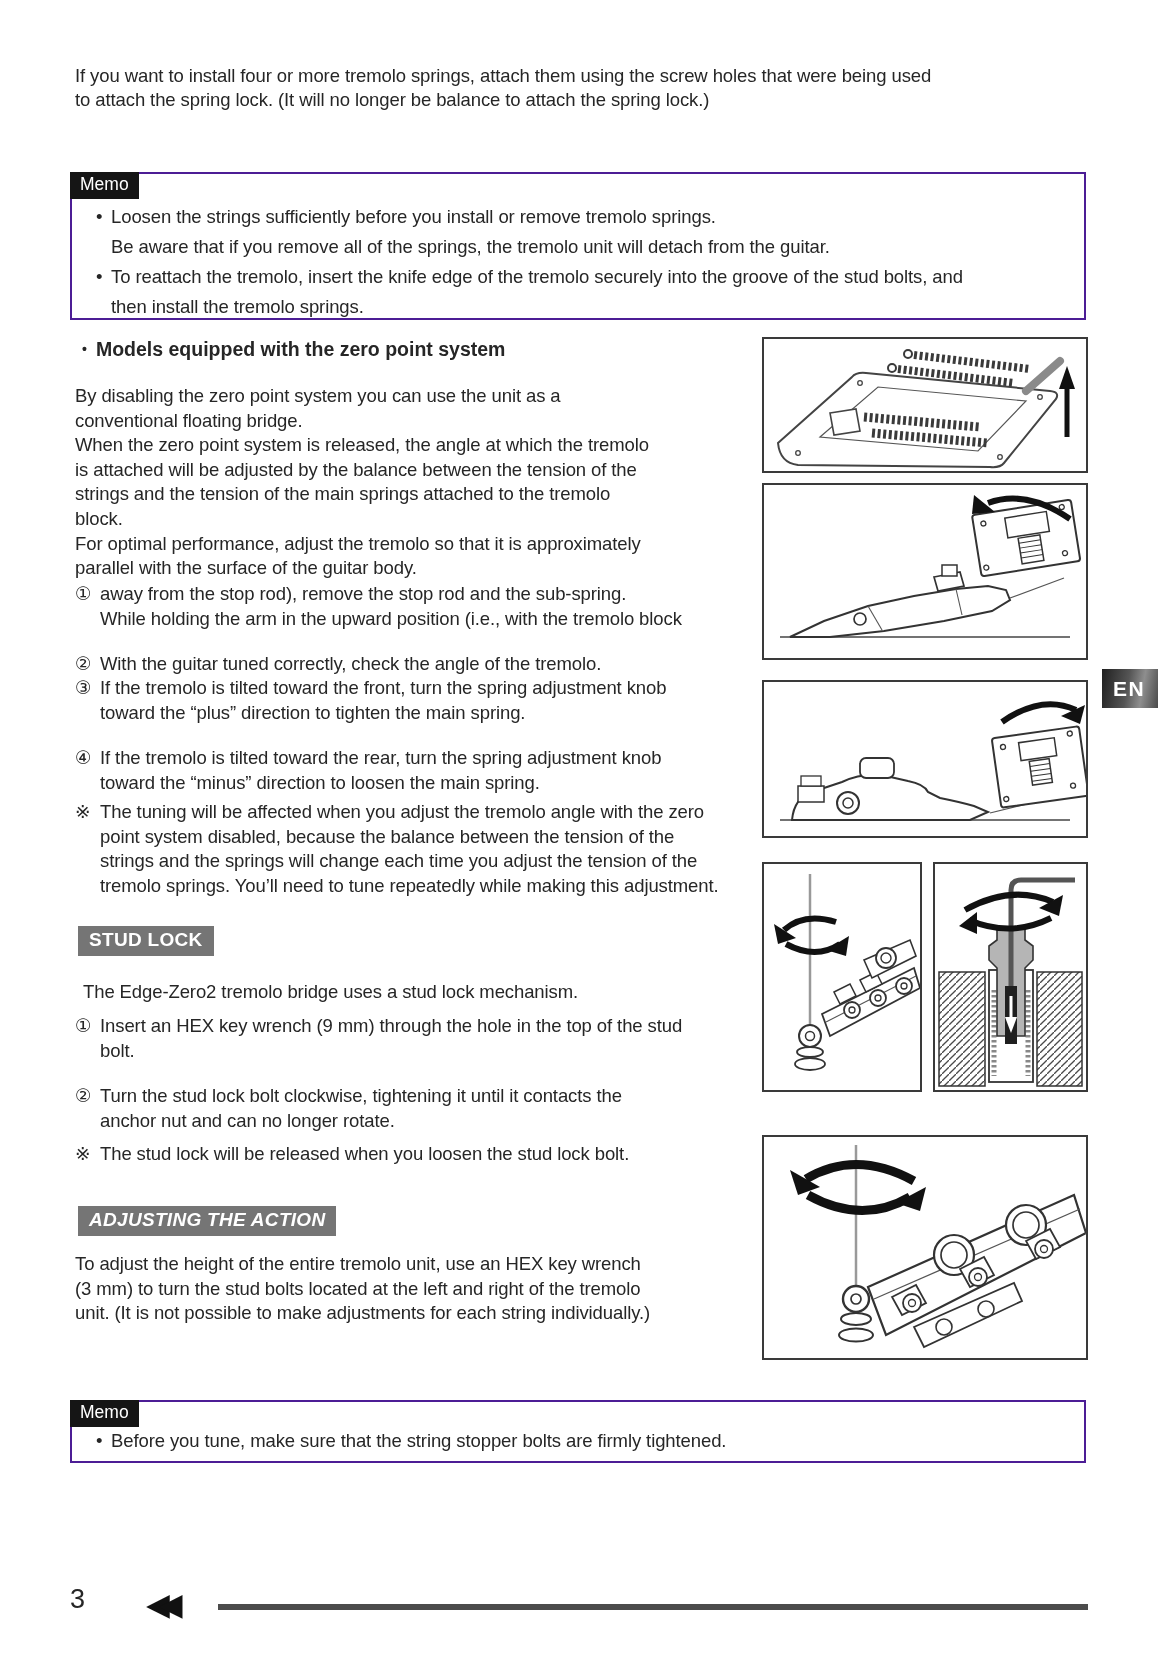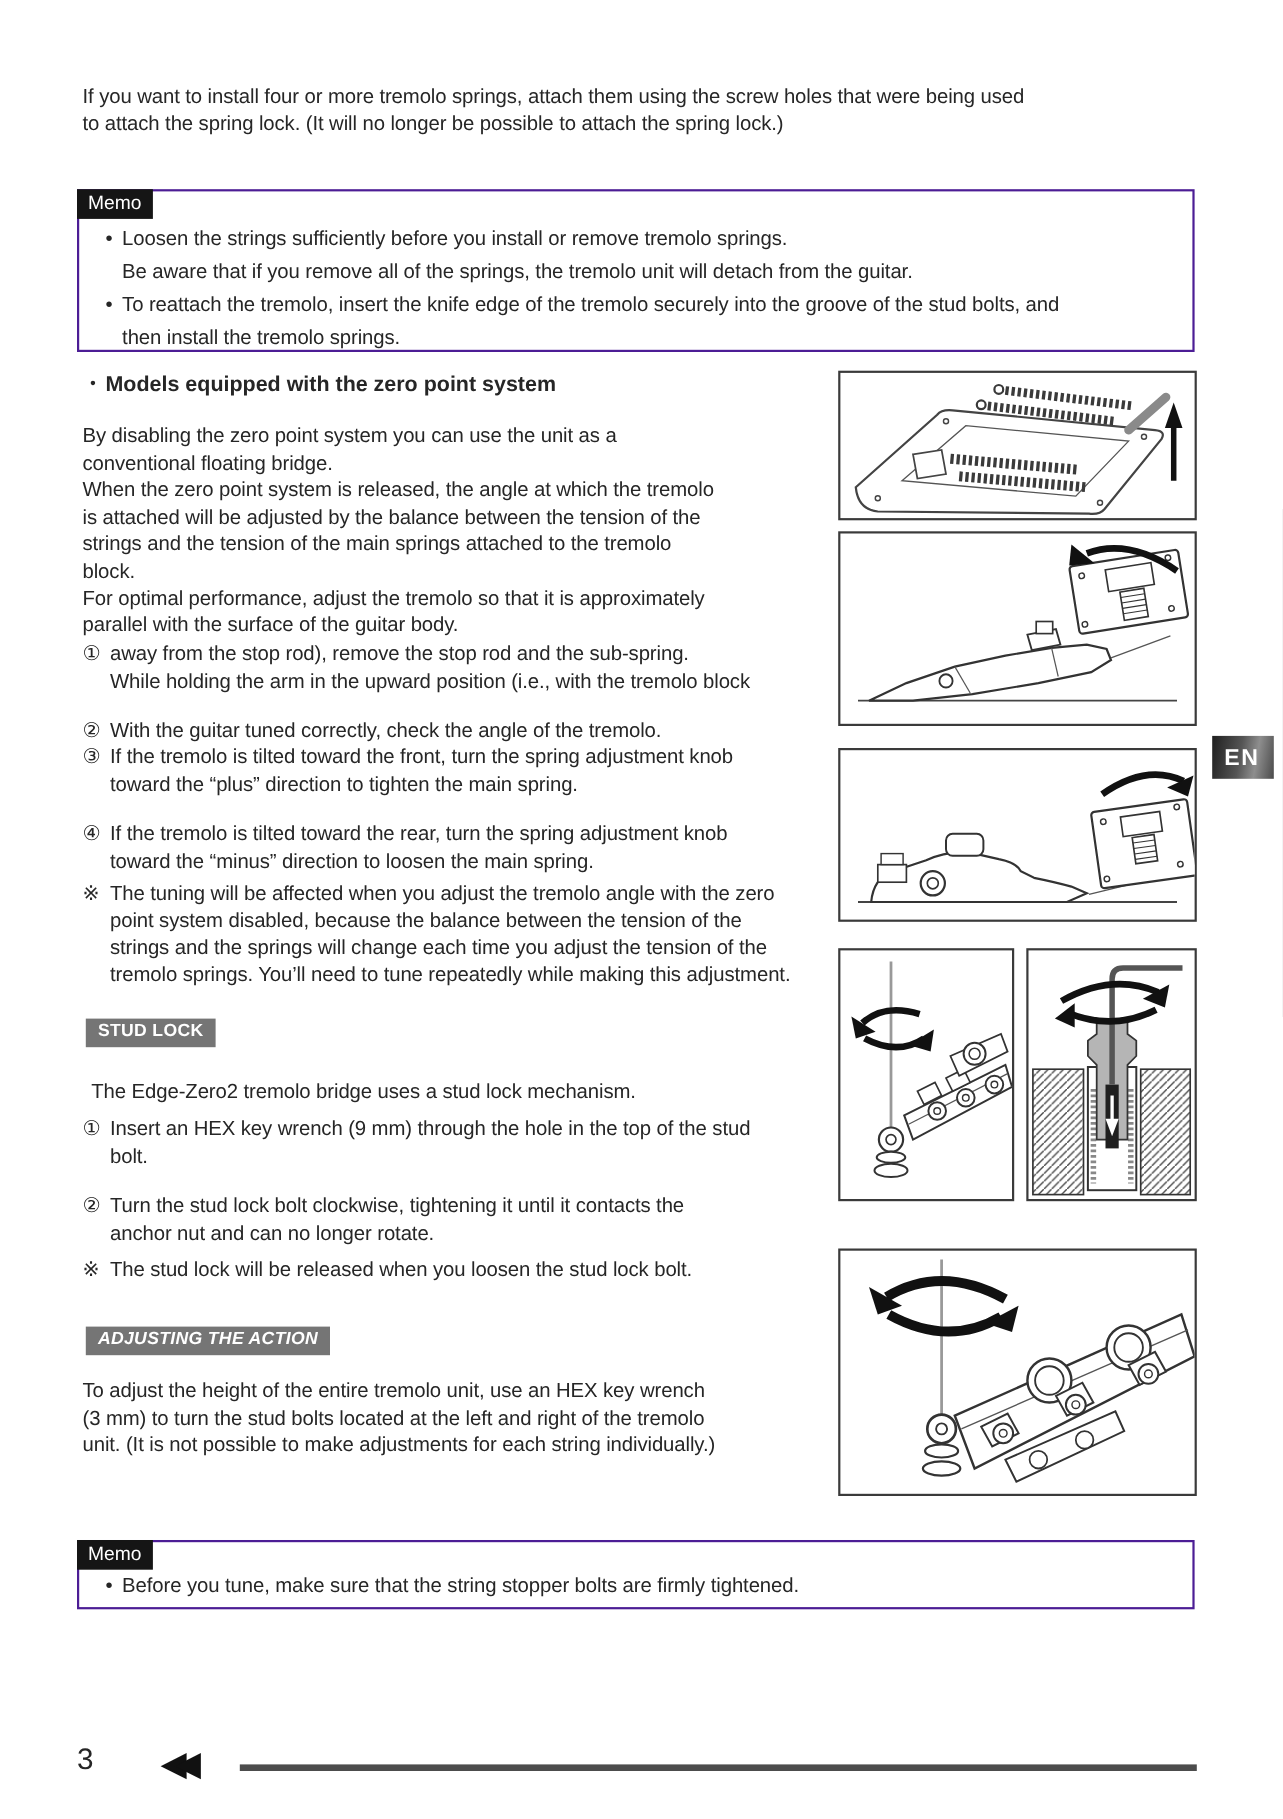--- a/index.html
+++ b/index.html
@@ -12,39 +12,39 @@
   .mk{flex:0 0 25px;width:25px;}
   .memo-box{position:absolute;border:2px solid #4c1d95;background:#fff;box-sizing:border-box;}
   .memo-label{position:absolute;top:-2px;left:-2px;background:#151515;color:#fff;
               font-size:17.5px;padding:2px 10px 4px;}
   .memo-body{font-size:18.5px;line-height:30px;letter-spacing:-0.1px;}
   .memo-bullet{display:flex;}
   .bm{flex:0 0 15px;width:15px;}
   .zp-heading{position:absolute;font-weight:bold;font-size:19.5px;}
   .hb{font-size:14px;vertical-align:2px;margin-right:9px;}
   .sec-label{position:absolute;background:#757575;color:#fff;font-weight:bold;
-             font-size:16px;padding:3px 11px 5px;letter-spacing:0.3px;}
+             font-size:19px;padding:3px 11px 5px;letter-spacing:0.3px;}
   .fig{position:absolute;border:2px solid #3a3a3a;background:#fff;box-sizing:border-box;}
   .fig svg{display:block;}
   .en-tab{position:absolute;left:1102px;top:669px;width:56px;height:39px;
           background:linear-gradient(100deg,#1f1f1f 0%,#555 45%,#8e8e8e 70%,#4a4a4a 100%);
           color:#fff;font-weight:bold;font-size:21px;letter-spacing:1.5px;
           display:flex;align-items:center;padding-left:11px;box-sizing:border-box;}
   .page-num{position:absolute;left:70px;top:1584px;font-size:27px;}
   .footer-arrows{position:absolute;left:146px;top:1586px;font-size:31px;letter-spacing:-11px;color:#111;}
   .footer-line{position:absolute;left:218px;top:1604px;width:870px;height:6px;background:#4c4c4c;}
 </style>
 </head>
 <body>
 
 <div class="page">
 
-  <div class="para intro" style="top:76px;left:75px;width:960px;">
+  <div class="para intro" style="top:64px;left:75px;width:960px;">
     <div class="ln">If you want to install four or more tremolo springs, attach them using the screw holes that were being used</div>
-    <div class="ln">to attach the spring lock. (It will no longer be possible to attach the spring lock.)</div>
+    <div class="ln">to attach the spring lock. (It will no longer be balance to attach the spring lock.)</div>
   </div>
 
   <div class="memo-box" style="top:172px;left:70px;width:1016px;height:148px;">
     <div class="memo-label">Memo</div>
     <div class="memo-body" style="padding:28px 18px 6px 24px;">
       <div class="memo-bullet">
         <span class="bm">•</span>
         <span>
           <div class="ln">Loosen the strings sufficiently before you install or remove tremolo springs.</div>
           <div class="ln">Be aware that if you remove all of the springs, the tremolo unit will detach from the guitar.</div>

